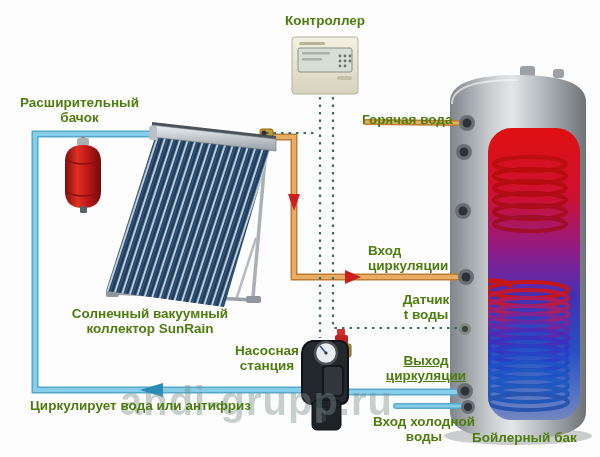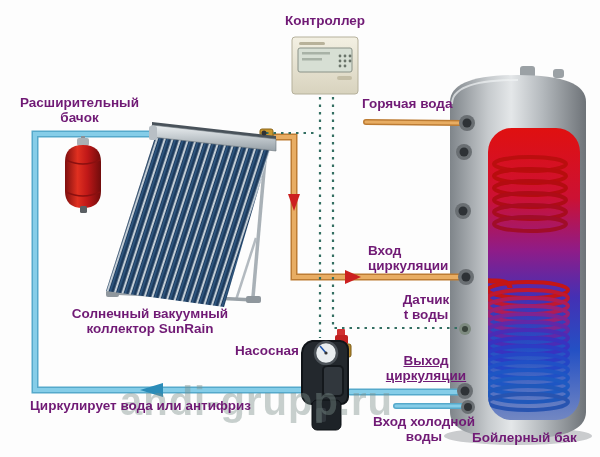--- a/index.html
+++ b/index.html
@@ -2,21 +2,21 @@
 <html><head>
 <meta charset="utf-8">
 <style>
   html,body{margin:0;padding:0;background:#ffffff;}
   #stage{
     position:relative;width:600px;height:457px;background:#fdfdfd;
     font-family:"Liberation Sans",sans-serif;overflow:hidden;
   }
   #diagram-svg{position:absolute;left:0;top:0;z-index:1;}
   .label{
-    position:absolute;z-index:3;color:#701a75;font-weight:bold;
+    position:absolute;z-index:3;color:#4d7c0f;font-weight:bold;
     font-size:13.5px;line-height:1.12;white-space:nowrap;
   }
   .label span{display:block;}
   .center{text-align:center;}
   .watermark{
     position:absolute;z-index:2;left:120px;top:379px;
     font-size:40px;font-weight:bold;letter-spacing:1px;
     color:rgba(125,142,139,0.42);white-space:nowrap;
   }
 </style>
@@ -213,21 +213,21 @@
     <circle cx="326" cy="353" r="11" fill="#e9edef" stroke="#4c5258" stroke-width="2.5"></circle>
     <line x1="326" y1="353" x2="320" y2="346" stroke="#2255aa" stroke-width="1.6"></line>
     <circle cx="326" cy="353" r="1.6" fill="#333"></circle>
   </g>
 </svg>
 
 <div class="watermark">andi-grupp.ru</div>
 
 <div class="label center" style="left:270px;top:13px;width:110px;">Контроллер</div>
 
-<div class="label" style="left:362px;top:96px;">Горячая вода</div>
+<div class="label" style="left:362px;top:112px;">Горячая вода</div>
 
 <div class="label center" style="left:55px;top:306px;width:190px;">
   <span>Солнечный вакуумный</span>
   <span>коллектор SunRain</span>
 </div>
 
 <div class="label center" style="left:12px;top:95px;width:135px;">
   <span>Расширительный</span>
   <span>бачок</span>
 </div>
@@ -237,20 +237,21 @@
   <span>циркуляции</span>
 </div>
 
 <div class="label center" style="left:394px;top:292px;width:64px;">
   <span>Датчик</span>
   <span>t воды</span>
 </div>
 
 <div class="label center" style="left:226px;top:343px;width:82px;">
   <span>Насосная</span>
+  <span>станция</span>
 </div>
 
 <div class="label center" style="left:380px;top:353px;width:92px;text-decoration:underline;">
   <span>Выход</span>
   <span>циркуляции</span>
 </div>
 
 <div class="label center" style="left:370px;top:414px;width:108px;">
   <span>Вход холодной</span>
   <span>воды</span>

